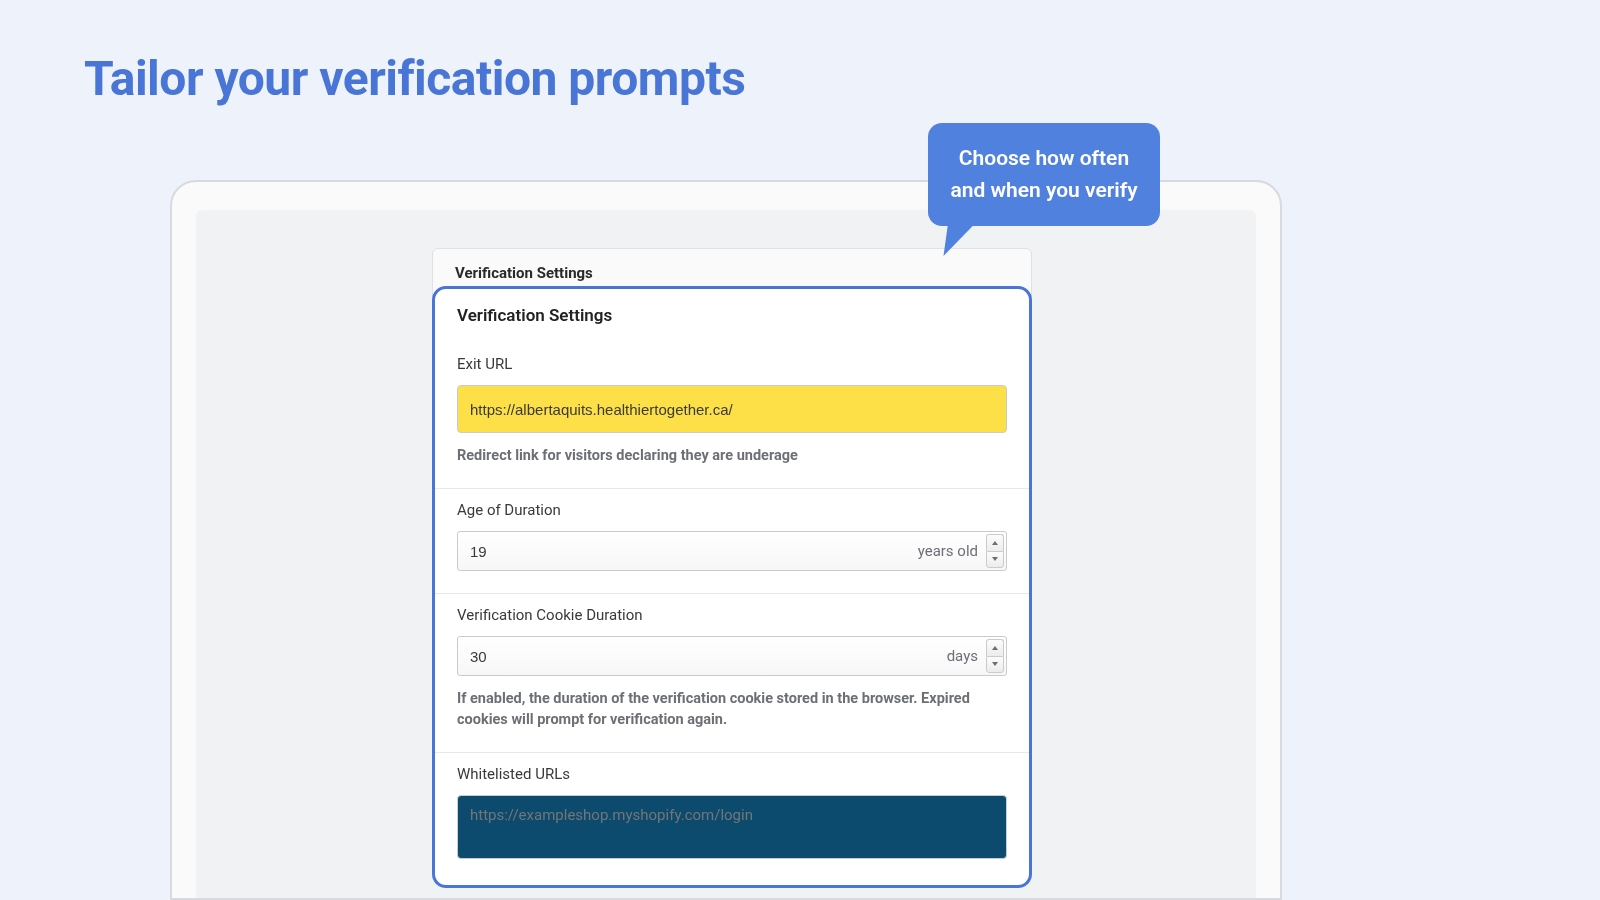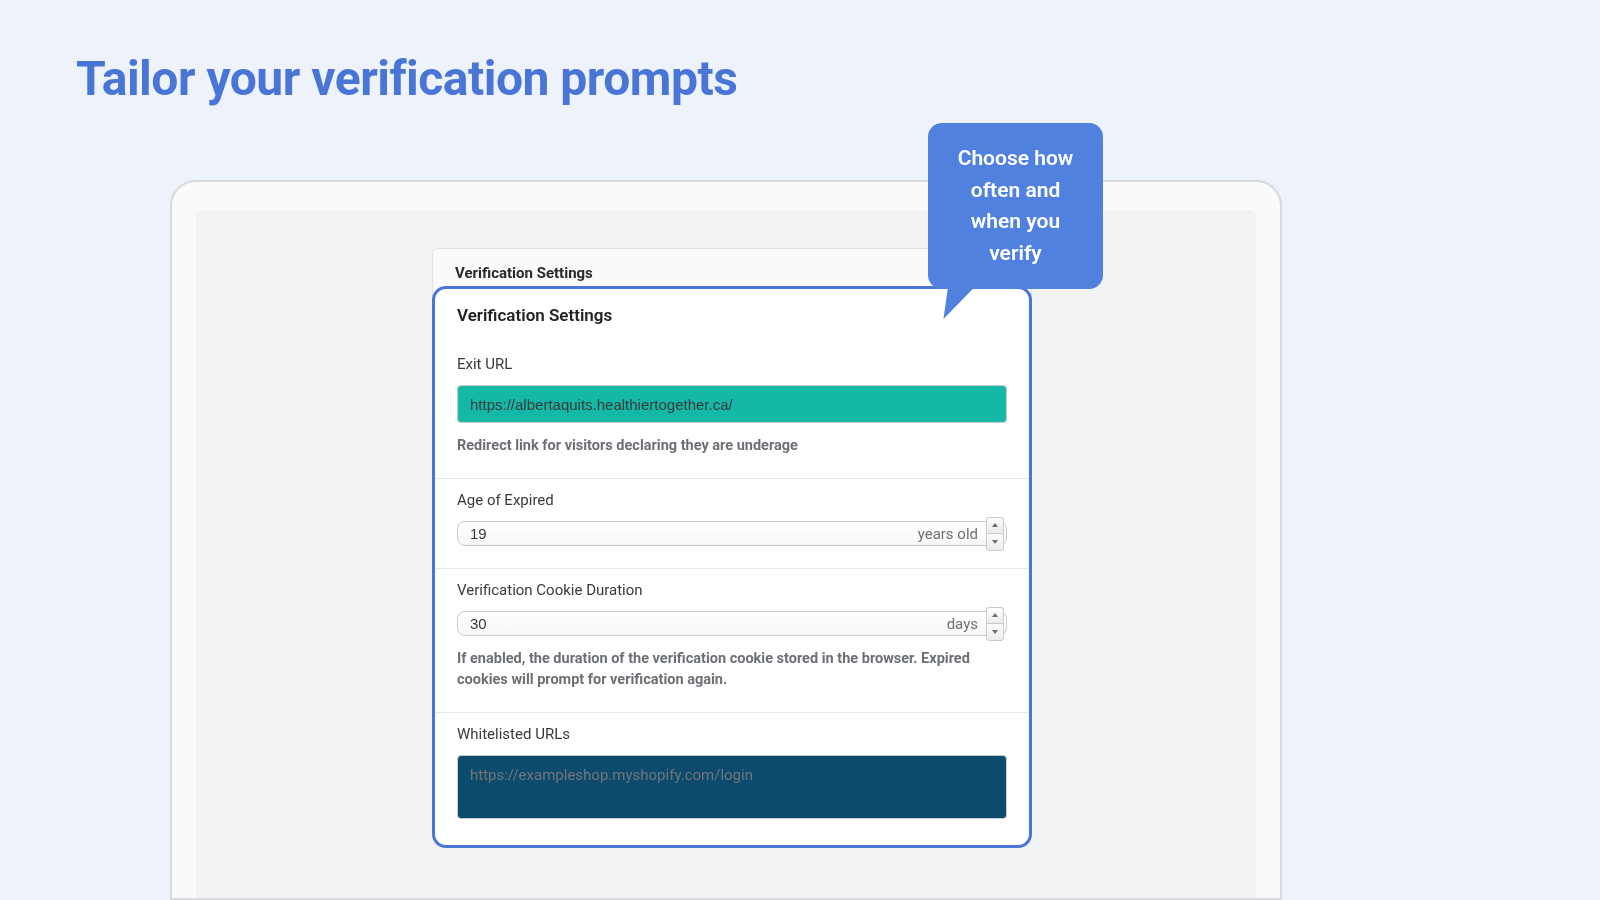--- a/index.html
+++ b/index.html
@@ -15,21 +15,21 @@
       height: 900px;
       overflow: hidden;
       position: relative;
     }
     
     .page-title {
       font-size: 48px;
       font-weight: 700;
       color: #4976d6;
       position: absolute;
-      left: 76px;
+      left: 84px;
       top: 50px;
       letter-spacing: -0.5px;
     }
     
     .device-frame {
       position: absolute;
       left: 170px;
       top: 180px;
       width: 1112px;
       height: 720px;
@@ -95,44 +95,44 @@
     
     .field-label {
       font-size: 15px;
       color: #3a3a3a;
       margin-bottom: 12px;
       display: block;
     }
     
     .text-input {
       width: 100%;
-      height: 38px;
+      height: 48px;
       border: 1px solid #c9cccf;
       border-radius: 4px;
       padding: 0 12px;
       font-size: 15px;
       color: #3a3a3a;
-      background: #14b8a6;
+      background: #fde047;
     }
     
     .helper-text {
       font-size: 14.5px;
       color: #6c7075;
       margin-top: 12px;
       line-height: 1.45;
       font-weight: bold;
     }
     
     .number-wrap {
       position: relative;
       display: flex;
       align-items: center;
       border: 1px solid #c9cccf;
-      border-radius: 8px;
-      height: 25px;
+      border-radius: 3px;
+      height: 40px;
       background: linear-gradient(#ffffff, #f7f7f7);
     }
     
     .number-input {
       flex: 1;
       border: none;
       height: 100%;
       padding: 0 12px;
       font-size: 15px;
       color: #3a3a3a;
@@ -198,21 +198,21 @@
       color: #9b9fa3;
       background: #0c4a6e;
       resize: none;
       font-family: inherit;
     }
     
     .callout {
       position: absolute;
       left: 928px;
       top: 123px;
-      width: 175px;
+      width: 232px;
       background: #5081df;
       color: #fff;
       border-radius: 14px;
       padding: 20px 18px;
       text-align: center;
       font-size: 21px;
       font-weight: 600;
       line-height: 1.5;
       z-index: 10;
     }
@@ -244,21 +244,21 @@
 <div class="settings-panel">
   <div class="panel-header">Verification Settings</div>
 
   <div class="section">
     <label class="field-label">Exit URL</label>
     <input type="text" class="text-input" value="https://albertaquits.healthiertogether.ca/" style="">
     <div class="helper-text">Redirect link for visitors declaring they are underage</div>
   </div>
 
   <div class="section">
-    <label class="field-label">Age of Expired</label>
+    <label class="field-label">Age of Duration</label>
     <div class="number-wrap">
       <input type="text" class="number-input" value="19" style="">
       <span class="unit-suffix">years old</span>
       <div class="stepper">
         <div class="stepper-btn">
             <div class="stepper-arrow up"></div>
           </div>
         <div class="stepper-btn">
             <div class="stepper-arrow down"></div>
           </div>

